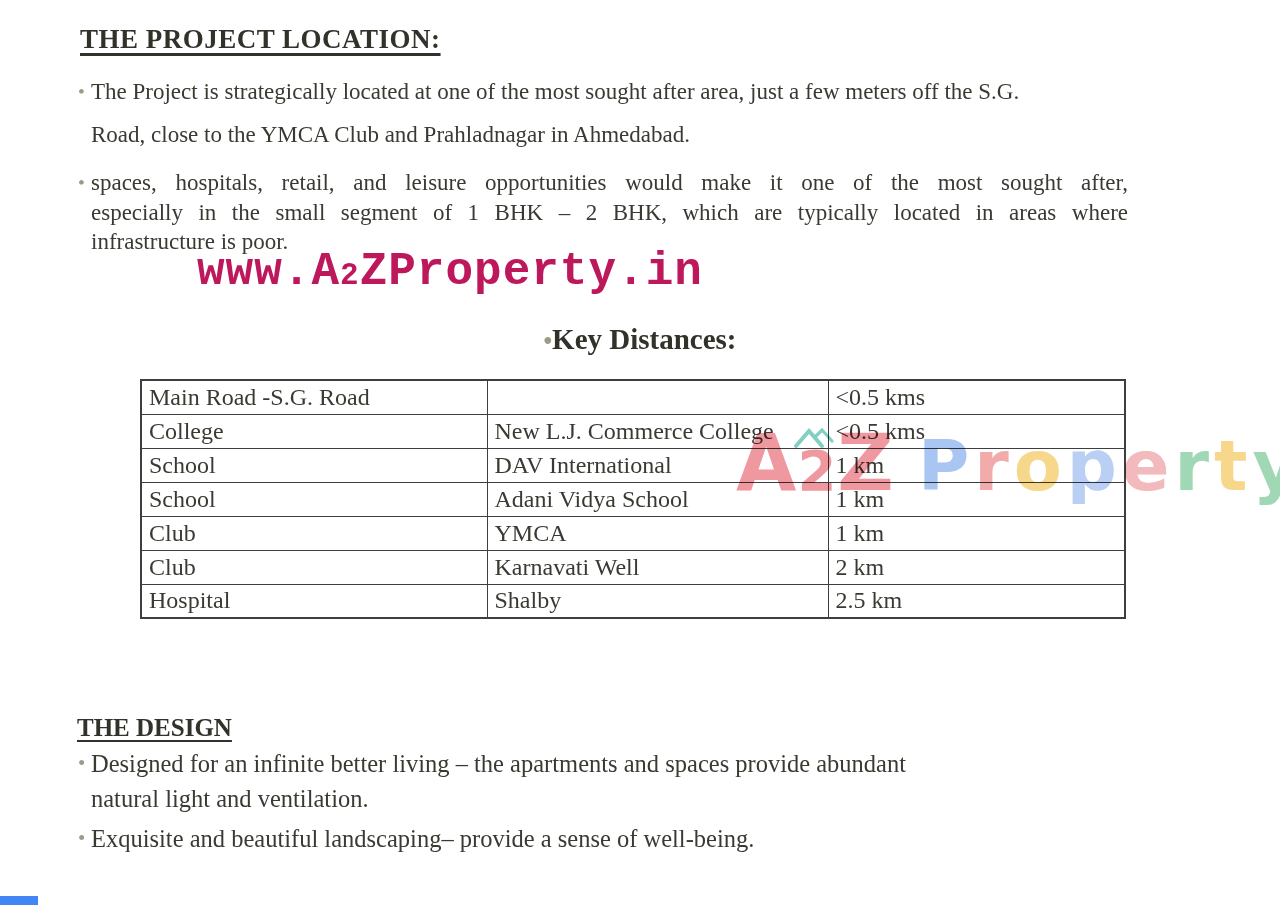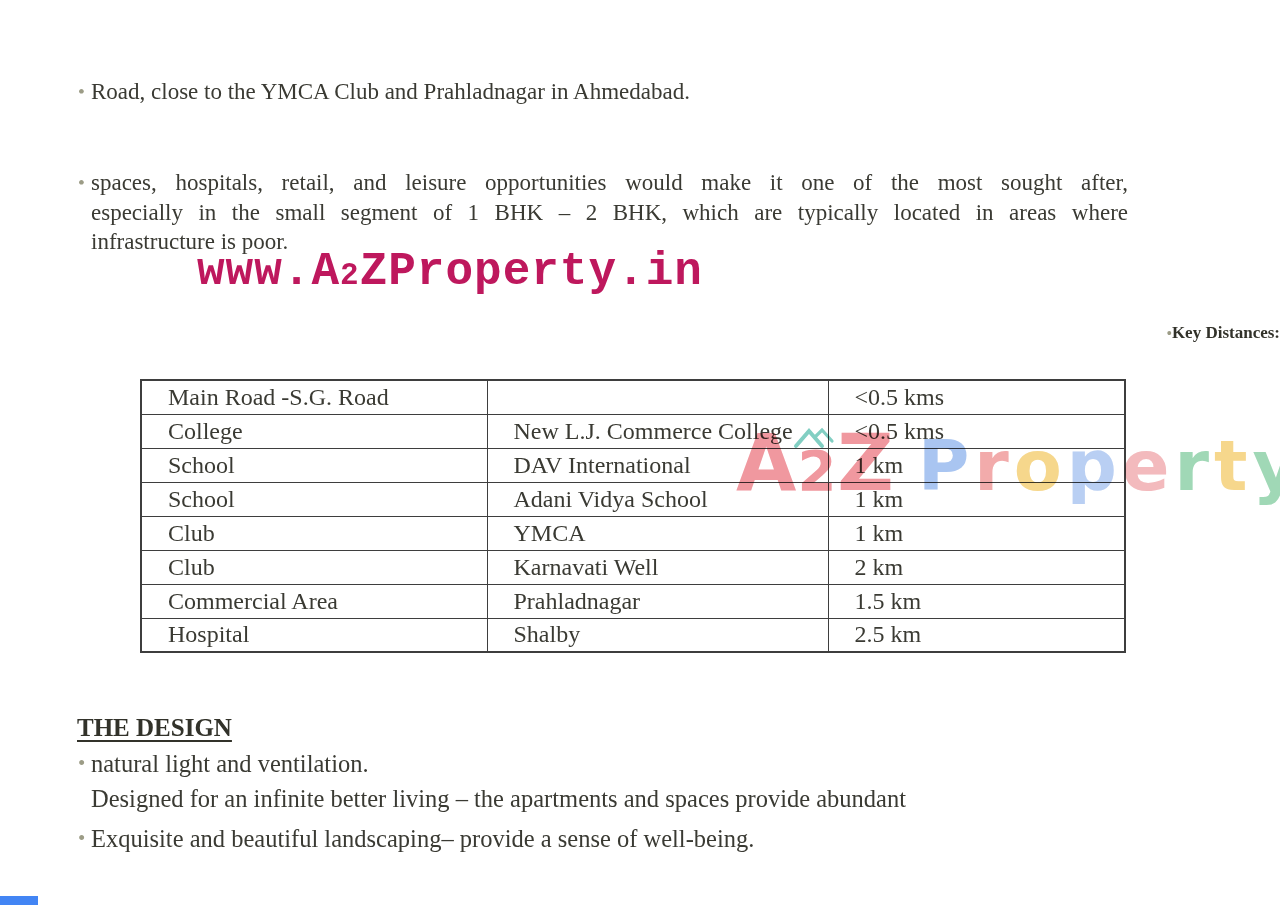--- a/index.html
+++ b/index.html
@@ -16,29 +16,29 @@
 
   
   .bullet-row{display:flex;align-items:flex-start;}
   .dot{flex:0 0 13px;color:#9c9c86;font-size:.85em;line-height:inherit;}
   .btext{flex:1;}
 
   .b1{position:absolute;left:78px;top:70px;width:1054px;font-size:23px;line-height:43px;}
   .b2{position:absolute;left:78px;top:168px;width:1050px;font-size:23px;line-height:29.5px;}
   .just{text-align:justify;text-align-last:justify;}
 
-  .key-heading{position:absolute;left:0;right:0;top:323px;text-align:right;
-               font-size:17px;font-weight:bold;color:#32322a;}
+  .key-heading{position:absolute;left:0;right:0;top:323px;text-align:center;
+               font-size:29px;font-weight:bold;color:#32322a;}
   .key-heading .dot{display:inline;color:#9c9c86;font-size:.85em;}
 
   
   .dist-table{position:absolute;left:140px;top:379px;border-collapse:collapse;
               table-layout:fixed;width:984px;border:2px solid #3e3e3e;}
   .dist-table td{border:1.5px solid #3e3e3e;height:34px;box-sizing:border-box;
-                 padding:0 26px;font-size:24px;overflow:hidden;white-space:nowrap;}
+                 padding:0 7px;font-size:24px;overflow:hidden;white-space:nowrap;}
   .cell-small{font-size:21px;margin-top:48px;}
 
   .d1{position:absolute;left:78px;top:746px;width:1054px;font-size:24.5px;line-height:35px;}
   .d2{position:absolute;left:78px;top:821px;width:1054px;font-size:24.5px;line-height:35px;}
 
   
   .wm-url{position:absolute;left:197px;top:245px;z-index:5;pointer-events:none;
           mix-blend-mode:multiply;font-family:"DejaVu Sans","Liberation Sans",sans-serif;
           font-weight:bold;font-size:46px;letter-spacing:1px;line-height:1.2;}
   .wm-url .sub{font-size:31px;}
@@ -52,24 +52,26 @@
   .prop{display:flex;align-items:baseline;font-size:70px;line-height:1;
         letter-spacing:5px;margin-left:24px;}
 
   .corner-bar{position:absolute;left:0;bottom:0;width:38px;height:9px;z-index:6;}
 </style>
 </head>
 <body>
 
 <div class="page">
 
+  <div class="loc-title">THE PROJECT LOCATION:</div>
 
   <div class="b1 bullet-row">
     <span class="dot">•</span>
     <div class="btext">
+      <div>The Project is strategically located at one of the most sought after area, just a few meters off the S.G.</div>
       <div>Road, close to the YMCA Club and Prahladnagar in Ahmedabad.</div>
     </div>
   </div>
 
   <div class="b2 bullet-row">
     <span class="dot">•</span>
     <div class="btext">
       <div class="just">spaces, hospitals, retail, and leisure opportunities would make it one of the most sought after,</div>
       <div class="just">especially in the small segment of 1 BHK – 2 BHK, which are typically located in areas where</div>
       <div>infrastructure is poor.</div>
@@ -109,39 +111,34 @@
         <td>Club</td>
         <td>YMCA</td>
         <td>1 km</td>
       </tr>
       <tr>
         <td>Club</td>
         <td>Karnavati Well</td>
         <td>2 km</td>
       </tr>
       <tr>
-        <td>Commercial Area</td>
-        <td>Prahladnagar</td>
-        <td>1.5 km</td>
-      </tr>
-      <tr>
         <td>Hospital</td>
         <td>Shalby</td>
         <td>2.5 km</td>
       </tr>
     </tbody>
   </table>
 
   <div class="design-title">THE DESIGN</div>
 
   <div class="d1 bullet-row">
     <span class="dot">•</span>
     <div class="btext">
+      <div>Designed for an infinite better living – the apartments and spaces provide abundant</div>
       <div>natural light and ventilation.</div>
-      <div>Designed for an infinite better living – the apartments and spaces provide abundant</div>
     </div>
   </div>
 
   <div class="d2 bullet-row">
     <span class="dot">•</span>
     <div class="btext">Exquisite and beautiful landscaping– provide a sense of well-being.</div>
   </div>
 
   <div class="wm-url" style="color: #be185d; font-family: Liberation Mono, monospace;"><span>www.A</span><span class="sub">2</span><span>ZProperty.in</span></div>
 

